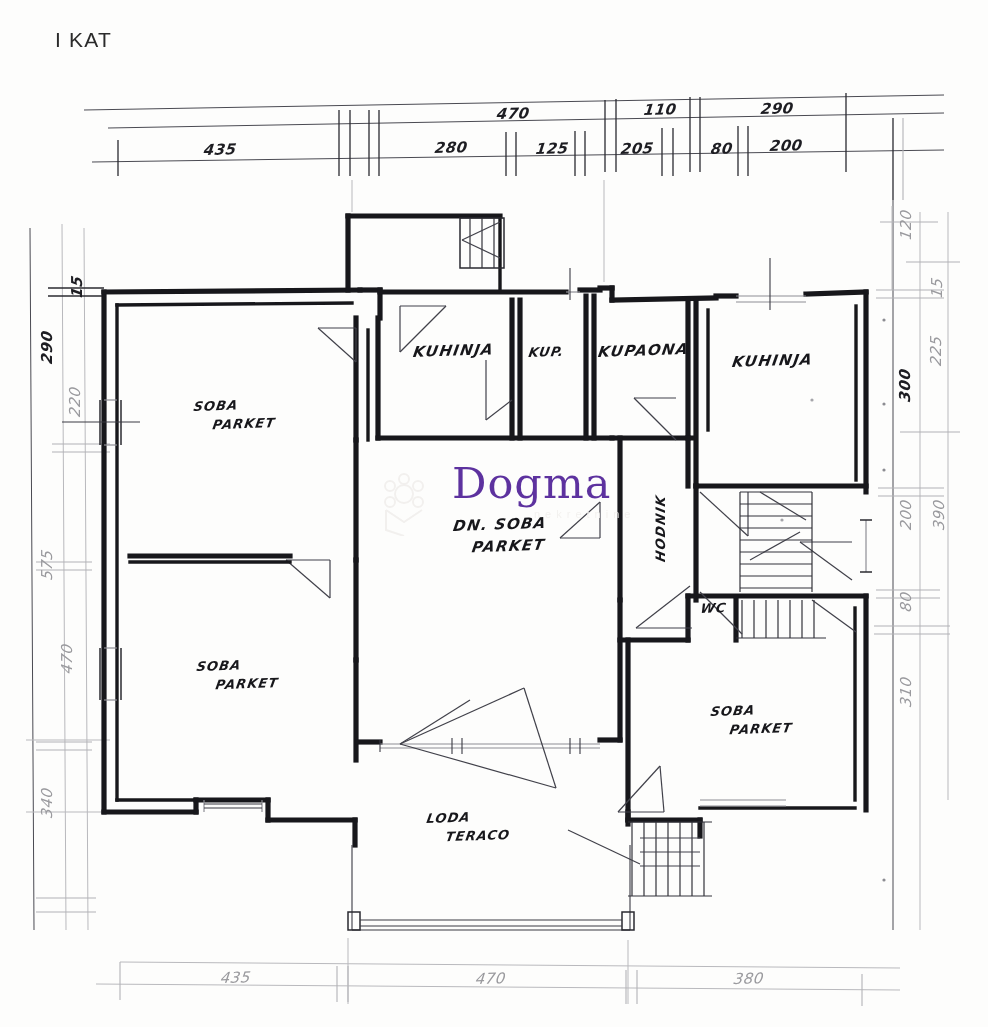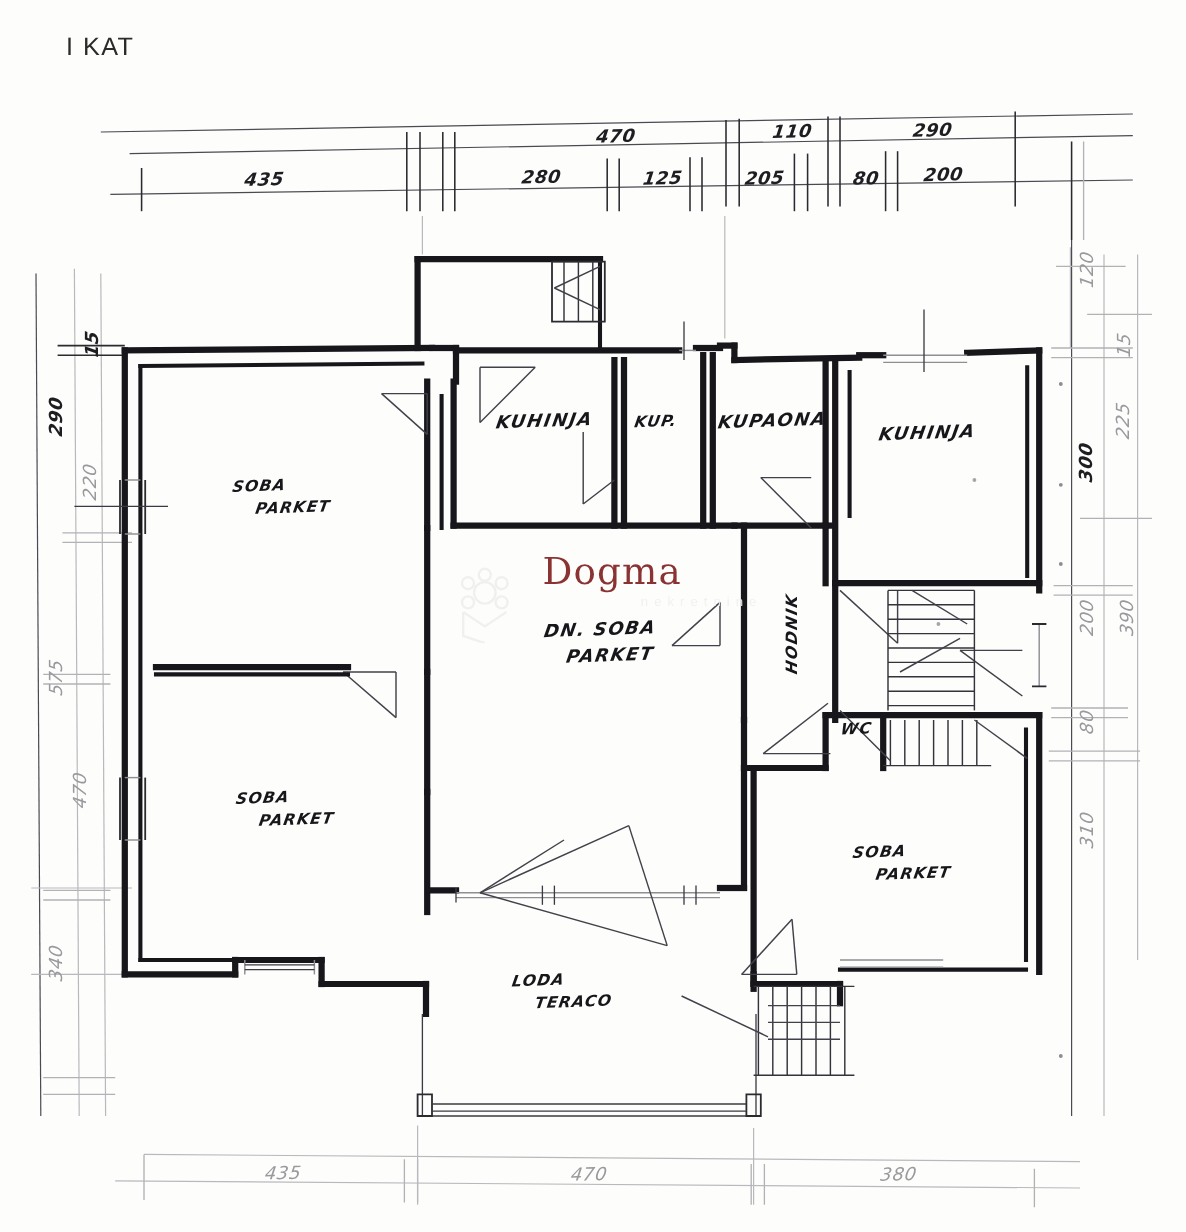--- a/index.html
+++ b/index.html
@@ -42,21 +42,21 @@
     font-size:15px;font-weight:700;font-style:italic;letter-spacing:1.3px;
     color:#17171b; line-height:1.45;
     transform:skewX(-11deg) rotate(-2deg);
   }
   .room.small{font-size:13px;letter-spacing:1px;}
 
   
   .wm{position:absolute;left:378px;top:462px;opacity:.9;pointer-events:none;user-select:none;}
   .wm-text{
     font-family:"DejaVu Serif", serif;
-    font-size:31px;color:#7f1d1d;letter-spacing:1px;line-height:1;
+    font-size:43px;color:#4c1d95;letter-spacing:1px;line-height:1;
     text-shadow:0 1px 0 #fff;
   }
   .wm-sub{
     font-family:"Liberation Sans", sans-serif;
     font-size:11px;color:#f2f0ee;letter-spacing:5px;margin-top:3px;margin-left:82px;
   }
 </style>
 </head>
 <body>
 

